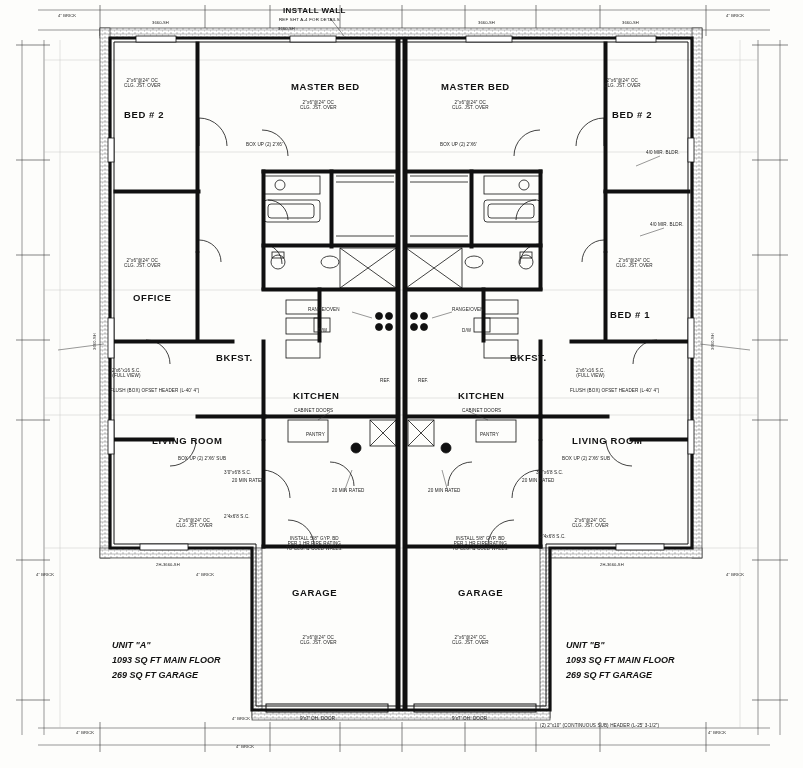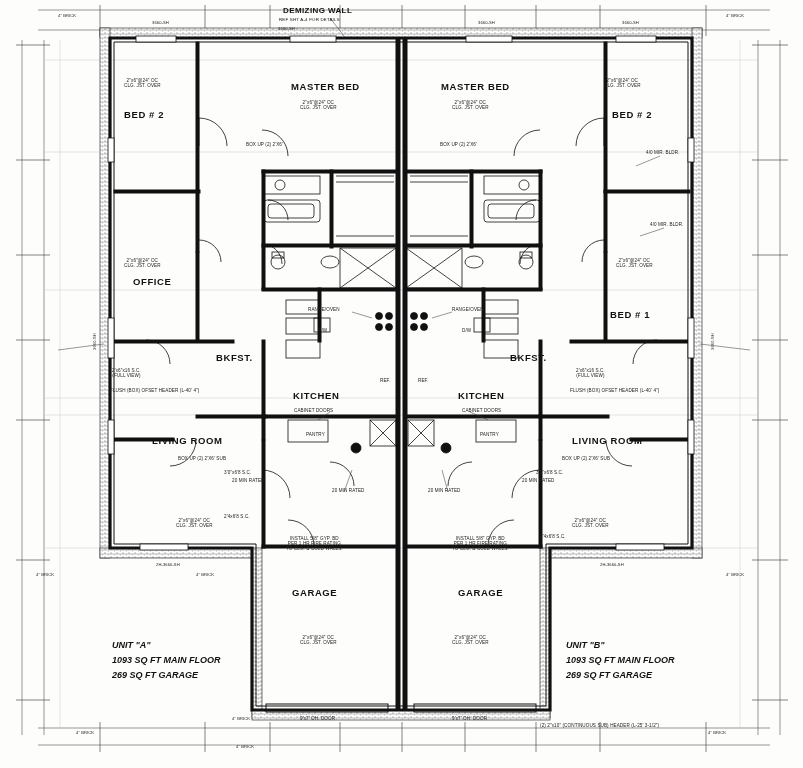--- a/index.html
+++ b/index.html
@@ -273,26 +273,26 @@
     <line x1="470" y1="412" x2="488" y2="420"></line>
     <line x1="344" y1="492" x2="352" y2="470"></line>
     <line x1="448" y1="492" x2="442" y2="470"></line>
     <line x1="660" y1="156" x2="636" y2="166"></line>
     <line x1="664" y1="228" x2="640" y2="236"></line>
     <line x1="58" y1="350" x2="104" y2="344"></line>
     <line x1="750" y1="350" x2="700" y2="344"></line>
   </g>
 </svg>
 
-<div class="lbl title" style="left:283px;top:6px;">DEMIZING WALL</div>
+<div class="lbl title" style="left:283px;top:6px;">INSTALL WALL</div>
 <div class="lbl sub" style="left:279px;top:17px;">REF SHT A-4 FOR DETAILS</div>
 
 <div class="lbl room" style="left:124px;top:109px;">BED # 2</div>
 <div class="lbl room" style="left:291px;top:81px;">MASTER BED</div>
-<div class="lbl room" style="left:133px;top:276px;">OFFICE</div>
+<div class="lbl room" style="left:133px;top:292px;">OFFICE</div>
 <div class="lbl room" style="left:216px;top:352px;">BKFST.</div>
 <div class="lbl room" style="left:293px;top:390px;">KITCHEN</div>
 <div class="lbl room" style="left:152px;top:435px;">LIVING ROOM</div>
 <div class="lbl room" style="left:292px;top:587px;">GARAGE</div>
 
 <div class="lbl room" style="left:612px;top:109px;">BED # 2</div>
 <div class="lbl room" style="left:441px;top:81px;">MASTER BED</div>
 <div class="lbl room" style="left:610px;top:309px;">BED # 1</div>
 <div class="lbl room" style="left:510px;top:352px;">BKFST.</div>
 <div class="lbl room" style="left:458px;top:390px;">KITCHEN</div>

